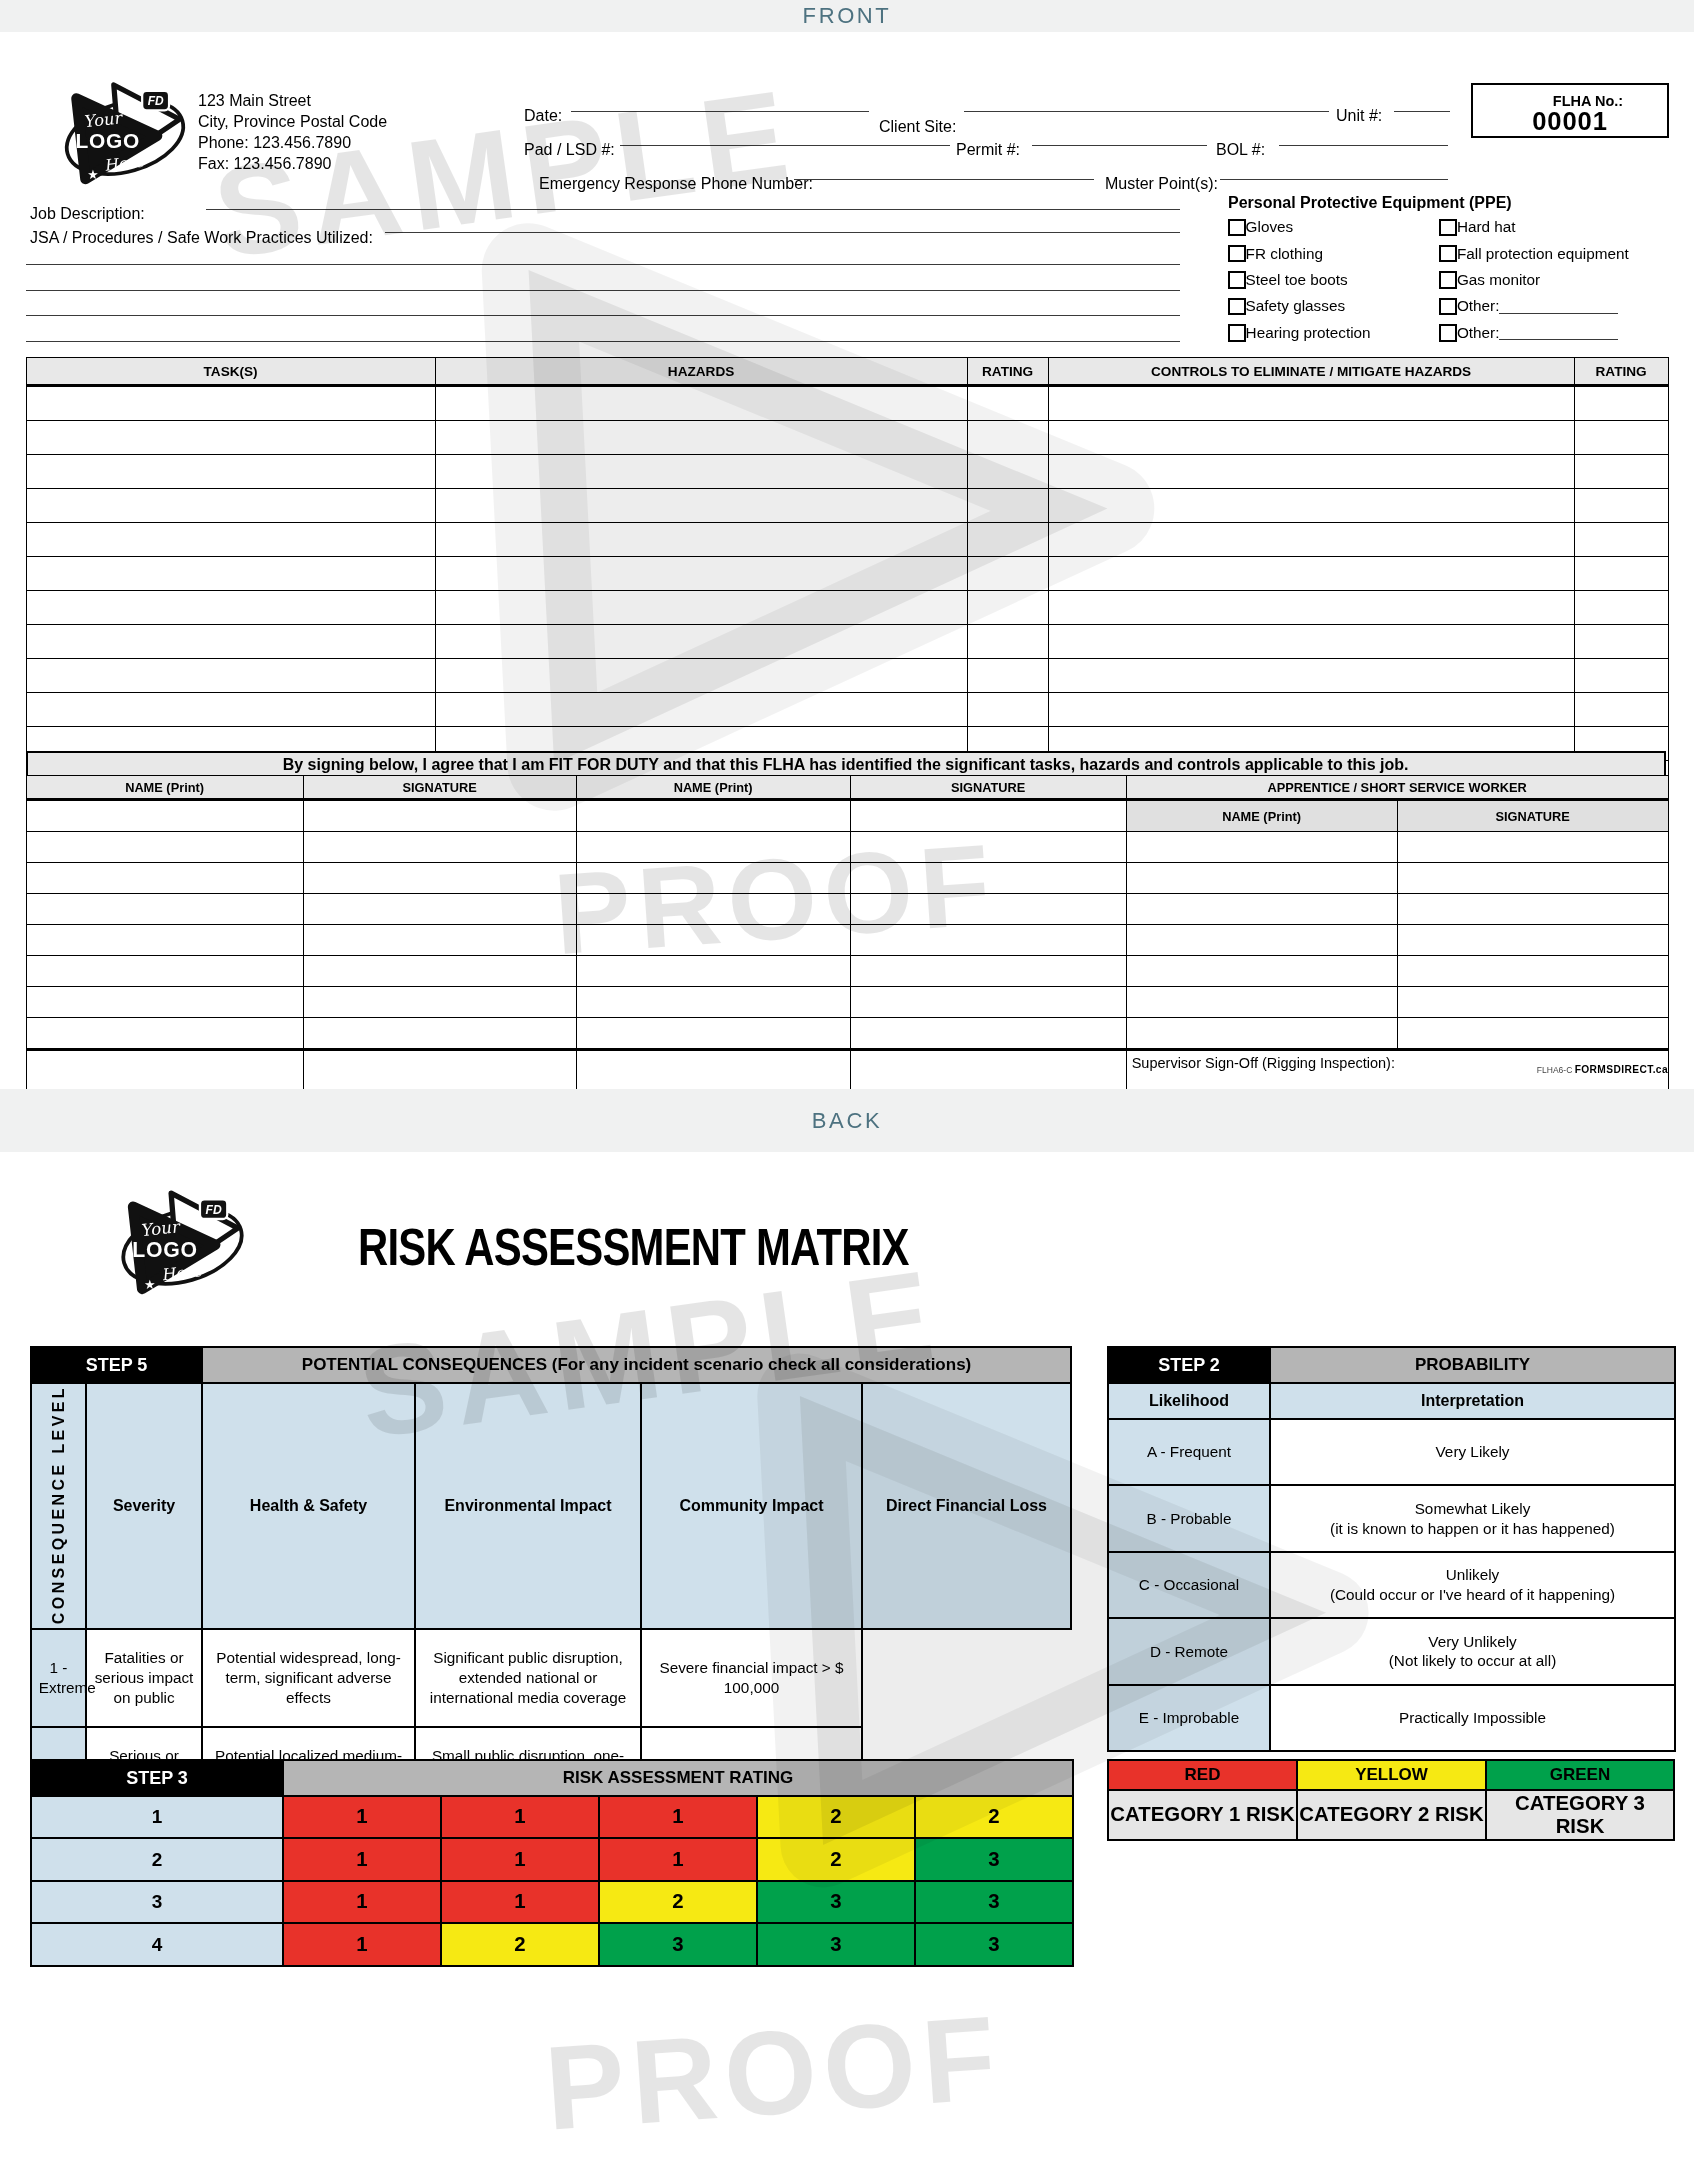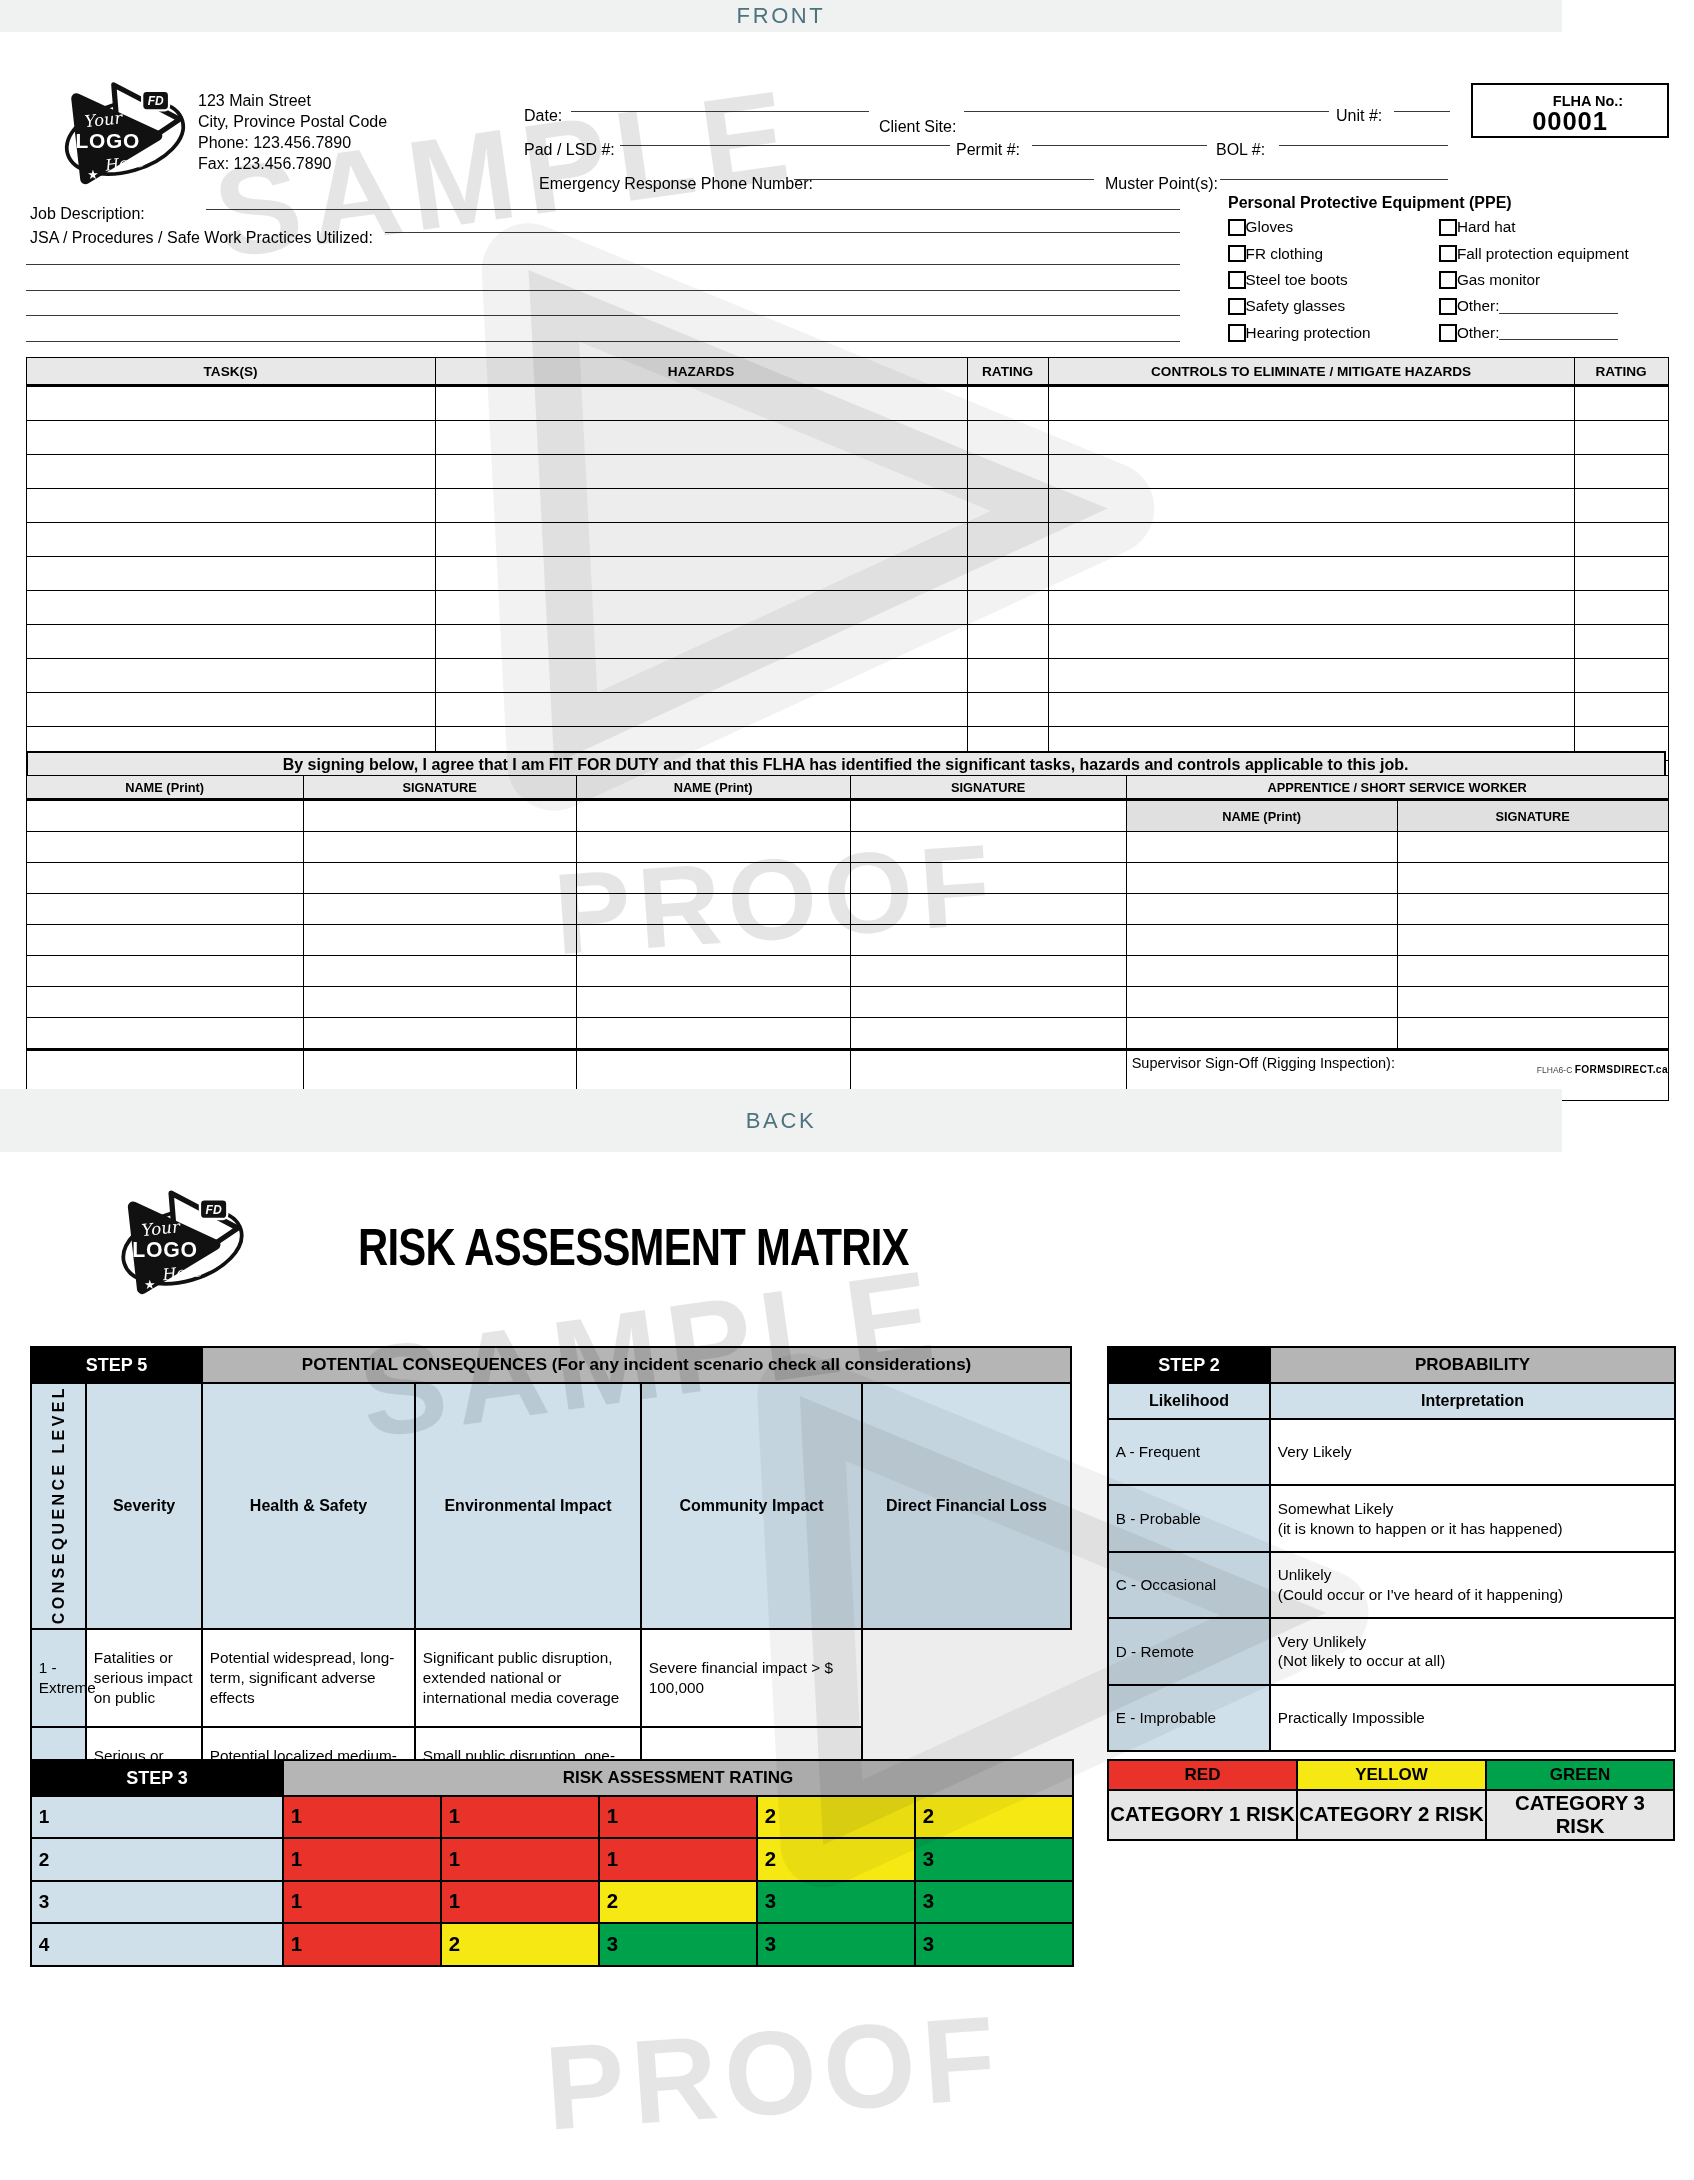--- a/index.html
+++ b/index.html
@@ -1,17 +1,17 @@
 <!DOCTYPE html>
 <html style="--banner_bg: #f0f1f1; --banner_text: #4d7280; --header_gray: #e8e8e8; --band_gray: #b5b5b5; --light_blue: #cfe0eb; --category_gray: #e6e6e6; --red: #e8322a; --yellow: #f6e913; --green: #00a14b;font-size:13.6px"><head>
 <meta charset="utf-8">
 <style>
   html,body{margin:0;padding:0;background:#fff;font-family:"Liberation Sans",sans-serif;color:#000;}
   #screen{position:relative;width:1694px;height:2181px;background:#fff;overflow:hidden;}
-  .band{position:absolute;left:0;width:1562px;background:var(--banner_bg);text-align:center;}
+  .band{position:absolute;left:0;width:1694px;background:var(--banner_bg);text-align:center;}
   .band span{color:var(--banner_text);letter-spacing:2.6px;font-size:22px;font-weight:400;}
   #front-band{top:0;height:32px;line-height:32px;}
   #back-band{top:1089px;height:63px;line-height:63px;}
   .page{position:absolute;left:0;width:1694px;background:#fff;}
   #front-page{top:32px;height:1056px;}
   #back-page{top:1152px;height:1029px;}
   .abs{position:absolute;}
   .lbl{font-size:16px;white-space:nowrap;}
   .fline{display:inline-block;border-bottom:1.7px solid #3a3a3a;height:19px;}
   
@@ -45,21 +45,21 @@
   .sig-table td.sup{border-top:3.4px solid #000;height:42px;vertical-align:top;font-size:14.5px;padding:3.4px 5.1px;font-weight:normal;}
   .sig-table td.presup{border-top:3.4px solid #000;height:42px;}
   .footer{font-size:8.5px;color:#444;text-align:right;white-space:nowrap;}
   .footer b{color:#000;font-size:10.2px;letter-spacing:0.4px;}
   
   .back-title{font-size:51px;font-weight:bold;letter-spacing:-0.9px;transform:scaleX(.82);transform-origin:left center;white-space:nowrap;}
   .mtx th,.mtx td{border:2.6px solid #000;}
   .mtx .step{background:#000;color:#fff;font-size:18px;font-weight:bold;height:32px;}
   .mtx .gband{background:var(--band_gray);font-size:17px;font-weight:bold;height:32px;}
   .mtx .bluehead{background:var(--light_blue);font-size:16px;font-weight:bold;height:32px;text-align:center;}
-  .mtx td{background:#fff;font-size:15.3px;padding:1.7px 6.8px;line-height:19.6px;margin-left:36px;}
+  .mtx td{background:#fff;font-size:15.3px;text-align:center;padding:1.7px 6.8px;line-height:19.6px;margin-left:36px;}
   .mtx td.lblue{background:var(--light_blue);}
   .vert{background:var(--light_blue);width:55px;}
   .vert span{writing-mode:vertical-rl;transform:rotate(180deg);font-weight:bold;font-size:16px;letter-spacing:3.4px;white-space:nowrap;}
   .s1-tall td{height:92px;}
   .s1-short td{height:60px;}
   .s2row td{height:61px;}
   .note{font-size:15.3px;}
   .s3head th{height:36px;}
   .s3row td{height:37px;font-size:20.4px;font-weight:bold;}
   .s3row td.rowlab{background:var(--light_blue);font-size:19px;}

